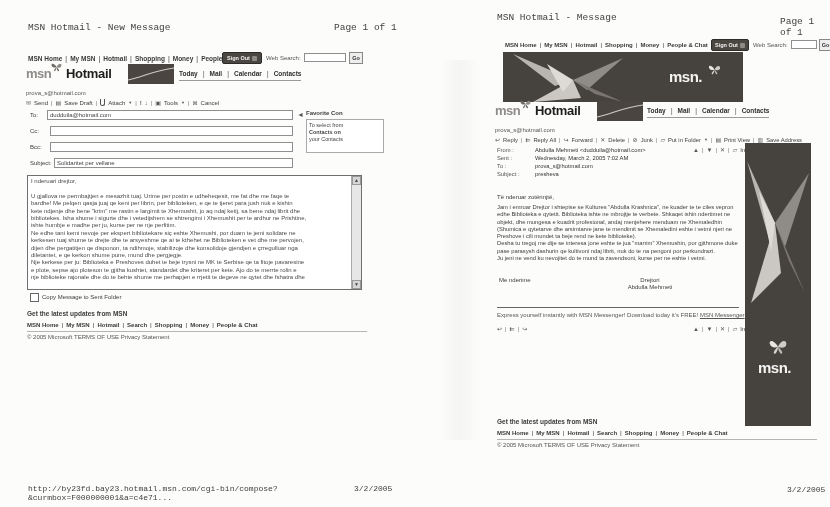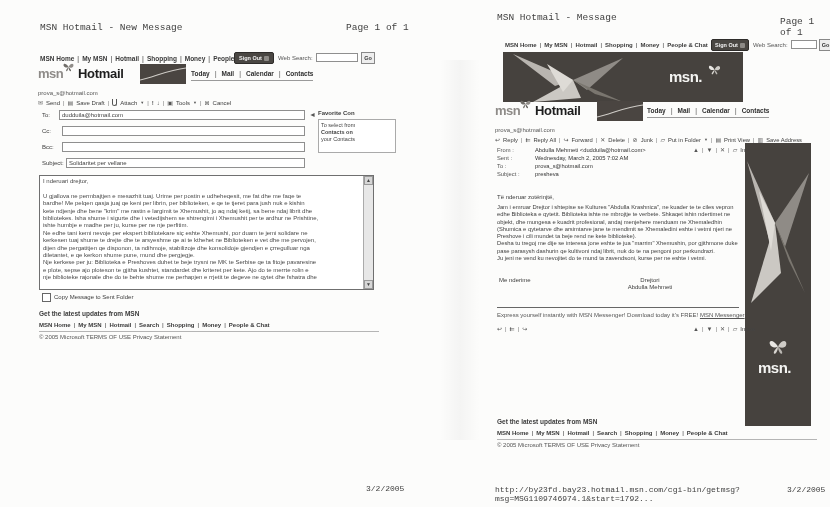--- a/index.html
+++ b/index.html
@@ -51,21 +51,21 @@
   .smudge{position:absolute;left:440px;top:60px;width:40px;height:380px;
           background:linear-gradient(90deg,rgba(0,0,0,0) 0%,rgba(0,0,0,0.03) 50%,rgba(0,0,0,0) 100%);}
   .iconrow{display:flex;gap:3px;align-items:center;font-size:6px;color:#444;}
 </style>
 </head>
 <body>
 
 <div class="sheet">
   <div class="smudge"></div>
 
-  <div class="page" style="left:26px;width:402px;">
+  <div class="page" style="left:14px;width:402px;">
 
     <div class="abs serif" style="left:14px;top:22px;font-size:9.5px;color:#3f3f3f;">MSN Hotmail - New Message</div>
     <div class="abs serif" style="left:320px;top:22px;font-size:9.5px;color:#3f3f3f;">Page 1 of 1</div>
 
     <div class="abs navrow" style="left:14px;top:55px;">
       <span>MSN Home</span>
         <i class="bar"></i>
       <span>My MSN</span>
         <i class="bar"></i>
       <span>Hotmail</span>
@@ -188,20 +188,21 @@
         <i class="bar"></i>
       <span>Shopping</span>
         <i class="bar"></i>
       <span>Money</span>
         <i class="bar"></i>
       <span>People &amp; Chat</span>
     </div>
     <div class="abs rule" style="left:13px;top:331px;width:340px;"></div>
     <div class="abs t55" style="left:13px;top:334px;">© 2005 Microsoft TERMS OF USE  Privacy Statement</div>
 
+    <div class="abs url serif" style="left:14px;top:484px;">http://by23fd.bay23.hotmail.msn.com/cgi-bin/compose?&amp;curmbox=F000000001&amp;a=c4e71...</div>
     <div class="abs url serif" style="left:340px;top:484px;">3/2/2005</div>
   </div>
 
   <div class="page" style="left:487px;width:343px;">
 
     <div class="abs serif" style="left:10px;top:12px;font-size:9.5px;color:#3f3f3f;">MSN Hotmail - Message</div>
     <div class="abs serif" style="left:293px;top:16px;font-size:9.5px;color:#3f3f3f;">Page 1 of 1</div>
 
     <div class="abs navrow" style="left:18px;top:42px;font-size:6px;">
       <span>MSN Home</span>
@@ -380,16 +381,15 @@
         <i class="bar"></i>
       <span>Shopping</span>
         <i class="bar"></i>
       <span>Money</span>
         <i class="bar"></i>
       <span>People &amp; Chat</span>
     </div>
     <div class="abs rule" style="left:10px;top:439px;width:320px;"></div>
     <div class="abs t55" style="left:10px;top:442px;">© 2005 Microsoft TERMS OF USE  Privacy Statement</div>
 
-    <div class="abs url serif" style="left:8px;top:485px;">http://by23fd.bay23.hotmail.msn.com/cgi-bin/getmsg?msg=MSG1109746974.1&amp;start=1792...</div>
     <div class="abs url serif" style="left:300px;top:485px;">3/2/2005</div>
   </div>
 </div>
 
 </body></html>

